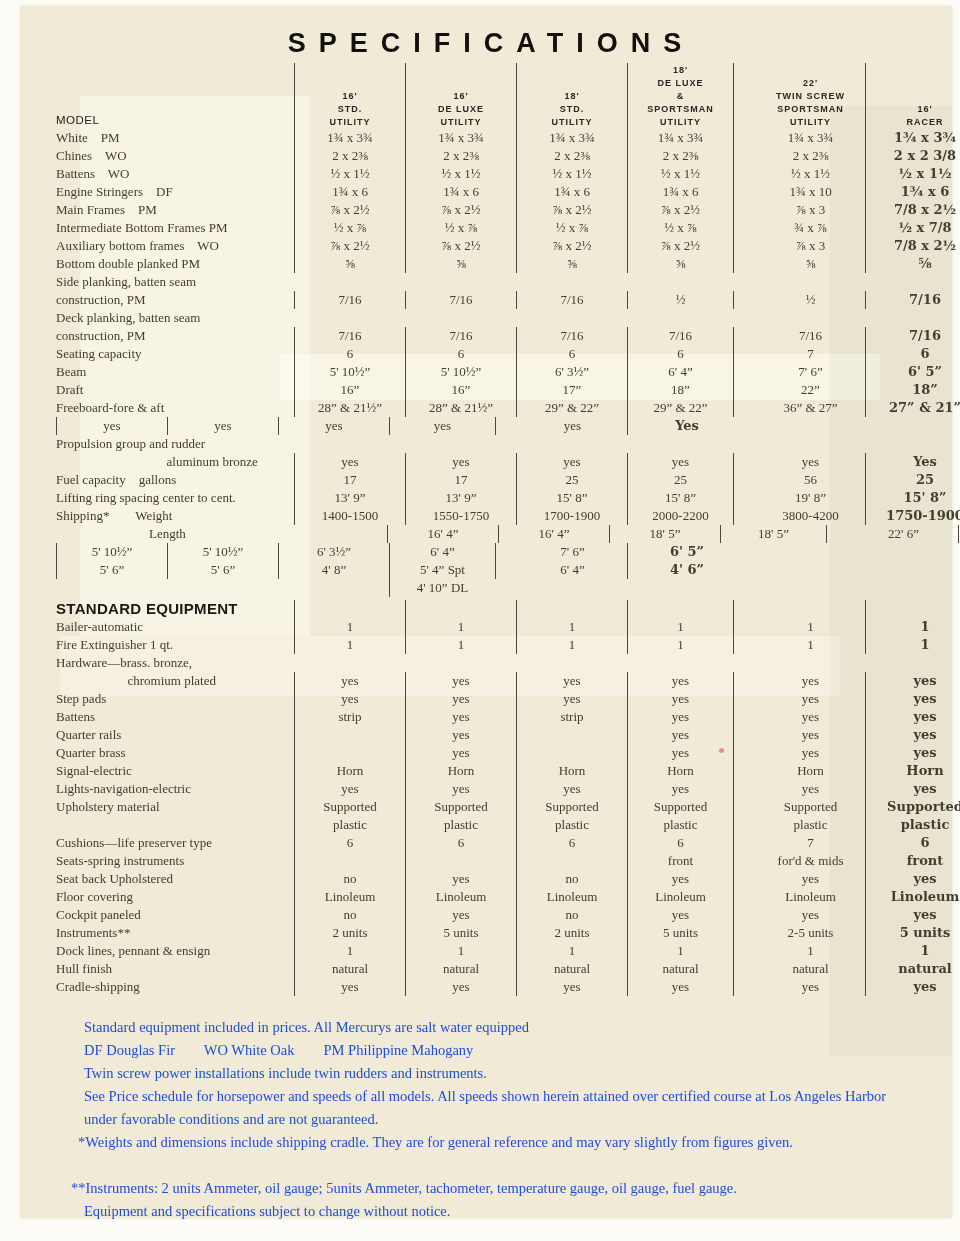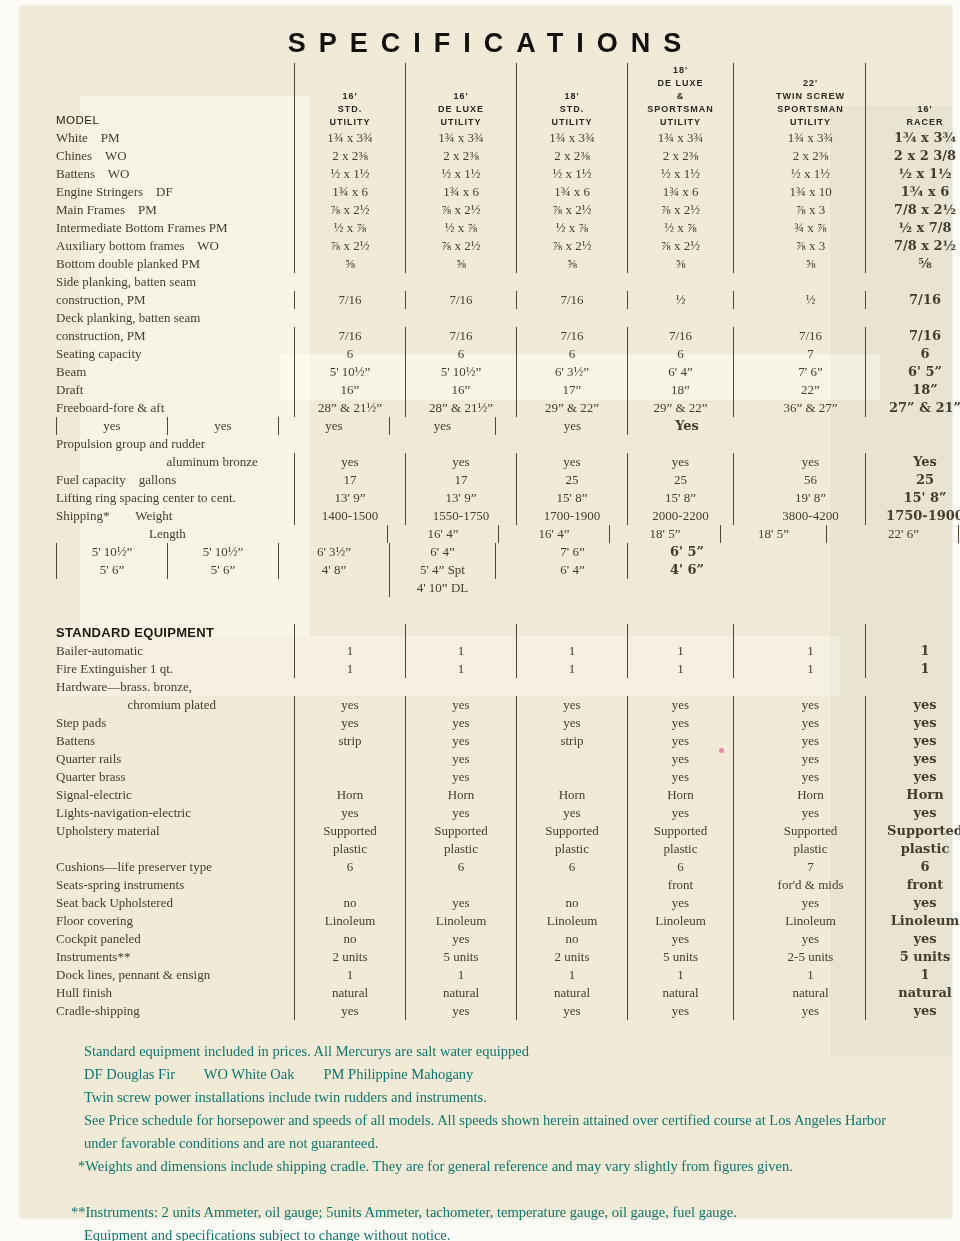--- a/index.html
+++ b/index.html
@@ -49,26 +49,26 @@
   }
   .row.header .c6{letter-spacing:2.5px;font-size:9.5px;color:#1d1a15;}
   .cell.model{
     font-family:"Liberation Sans",sans-serif;font-weight:normal;
     font-size:11.5px;letter-spacing:.5px;color:#1c1914;
   }
   .row.body .cell.col{font-size:13px;line-height:18px;color:#433d2e;}
   .row.body .c6{font-family:"DejaVu Serif",serif;font-weight:bold;font-size:12px;color:#2a261e;}
   .row.section .cell.label{
     font-family:"Liberation Sans",sans-serif;font-weight:bold;
-    font-size:13px;letter-spacing:.3px;color:#1c1914;padding-top:3px;margin-top:24px;
+    font-size:15px;letter-spacing:.3px;color:#1c1914;padding-top:3px;
   }
 
   .footnotes{
     margin:20px 30px 0 64px;
-    font-size:14.5px;line-height:1.58;color:#0f766e;
+    font-size:14.5px;line-height:1.58;color:#1d4ed8;
   }
   .fn{margin:0;white-space:pre-wrap;}
   .fn.hang1{text-indent:-6px;}
   .fn.hang2{text-indent:-13px;margin-top:24px;}
 </style>
 </head>
 <body>
 
 <div class="paper">
   <div class="shade sh1"></div>

